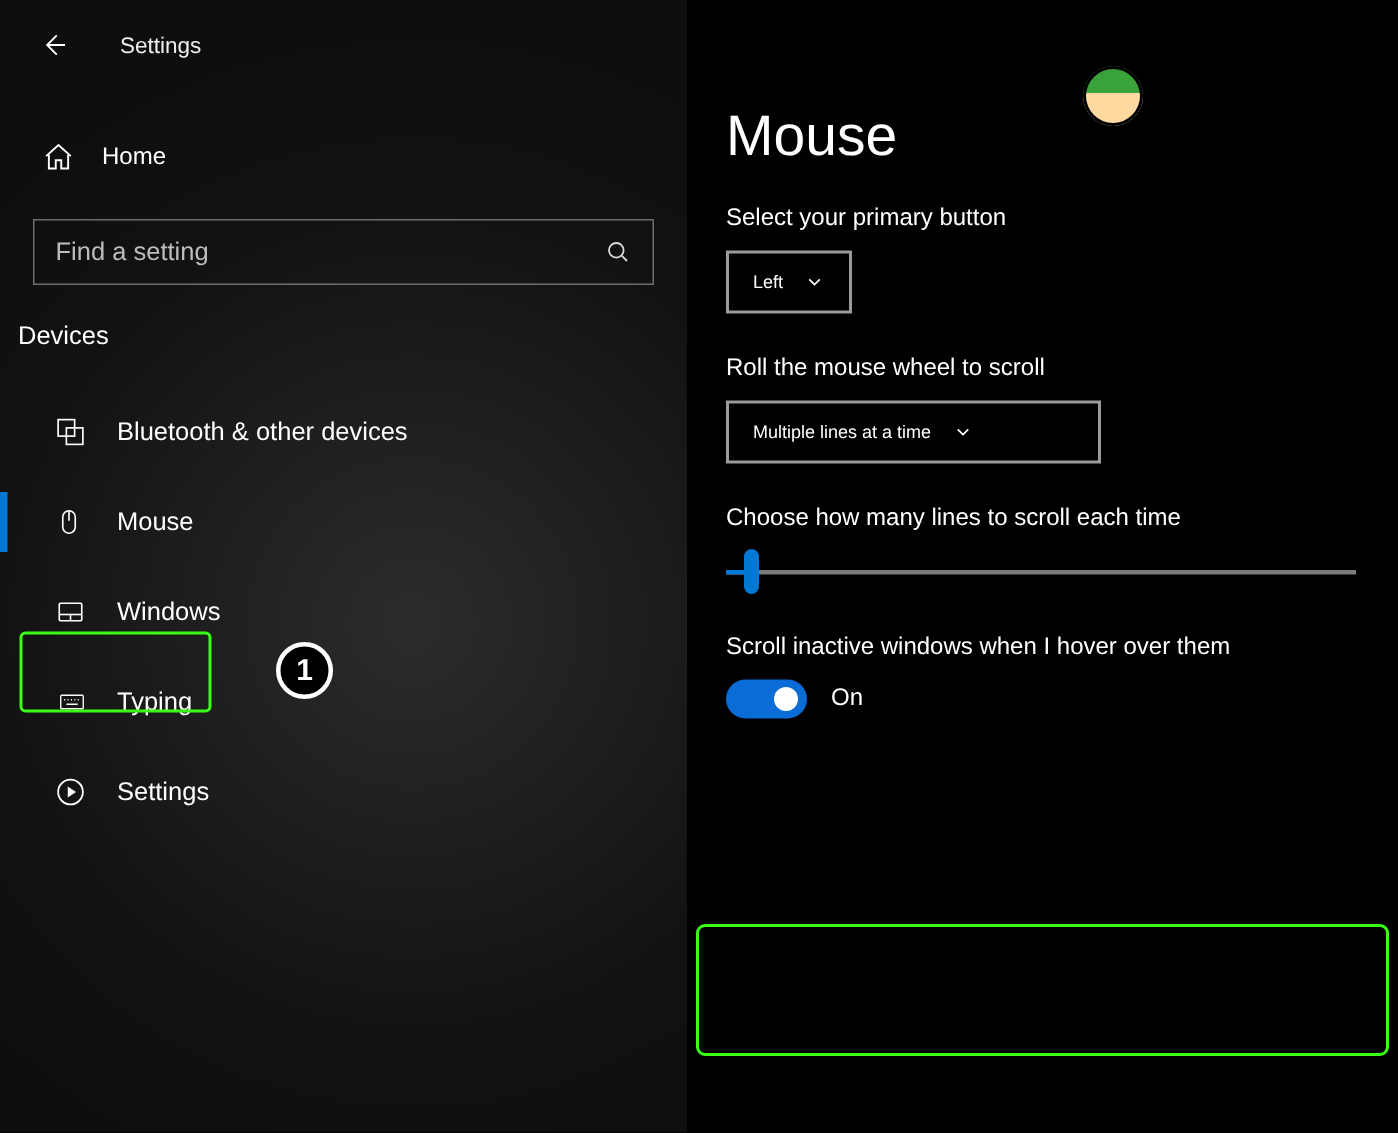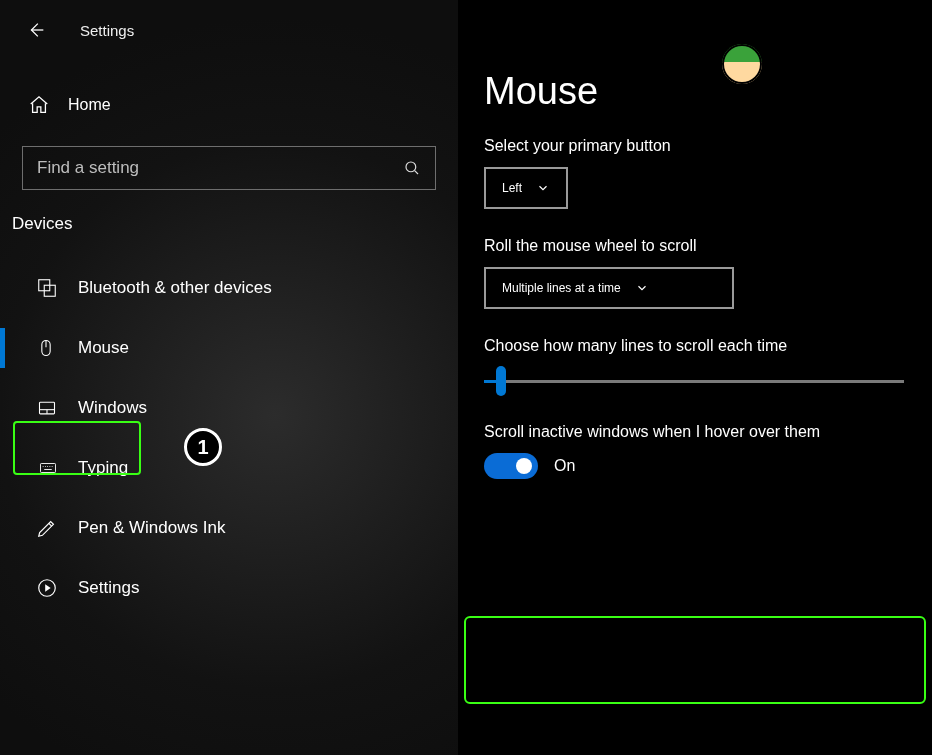--- a/index.html
+++ b/index.html
@@ -139,29 +139,20 @@
             <line x1="14" y1="10" x2="15" y2="10"></line>
             <line x1="17" y1="10" x2="18" y2="10"></line>
             <line x1="7" y1="14" x2="17" y2="14"></line>
           </svg>
       </span>
       <span class="label">Typing</span>
     </div>
     <div class="nav-item">
       <span class="icon-slot">
         <svg width="22" height="22" viewBox="0 0 24 24" fill="none" stroke="#fff" stroke-width="1.3">
-            <path d="M3 21l4-1 12-12-3-3L4 17l-1 4z"></path>
-            <path d="M14 7l3 3"></path>
-          </svg>
-      </span>
-      <span class="label">Pen &amp; Windows Ink</span>
-    </div>
-    <div class="nav-item">
-      <span class="icon-slot">
-        <svg width="22" height="22" viewBox="0 0 24 24" fill="none" stroke="#fff" stroke-width="1.3">
             <circle cx="12" cy="12" r="9"></circle>
             <polygon points="10,8 16,12 10,16" fill="#fff" stroke="none"></polygon>
           </svg>
       </span>
       <span class="label">Settings</span>
     </div>
   </div>
 
   <div class="mouse-highlight"></div>
   <div class="callout-1">1</div>

